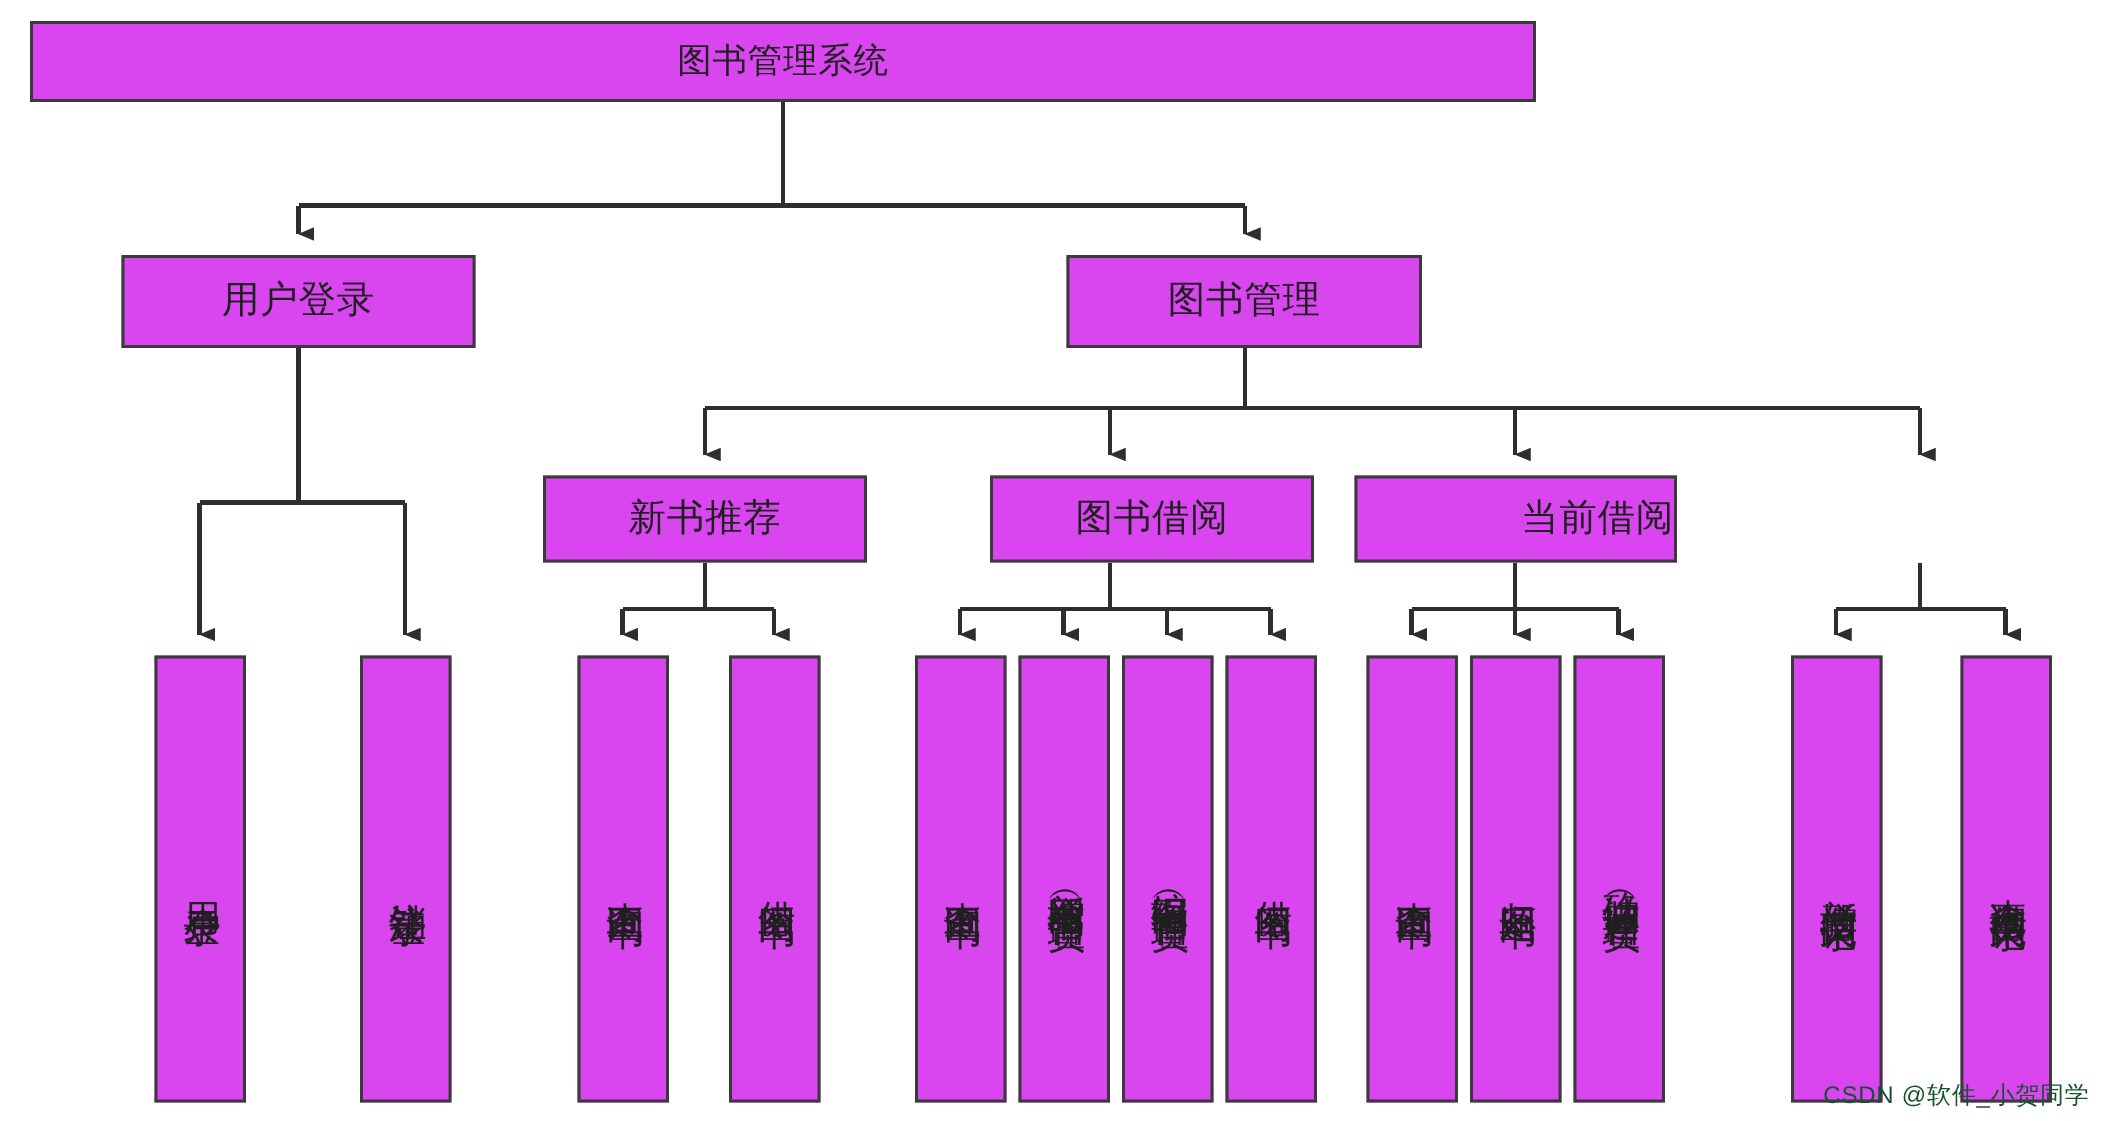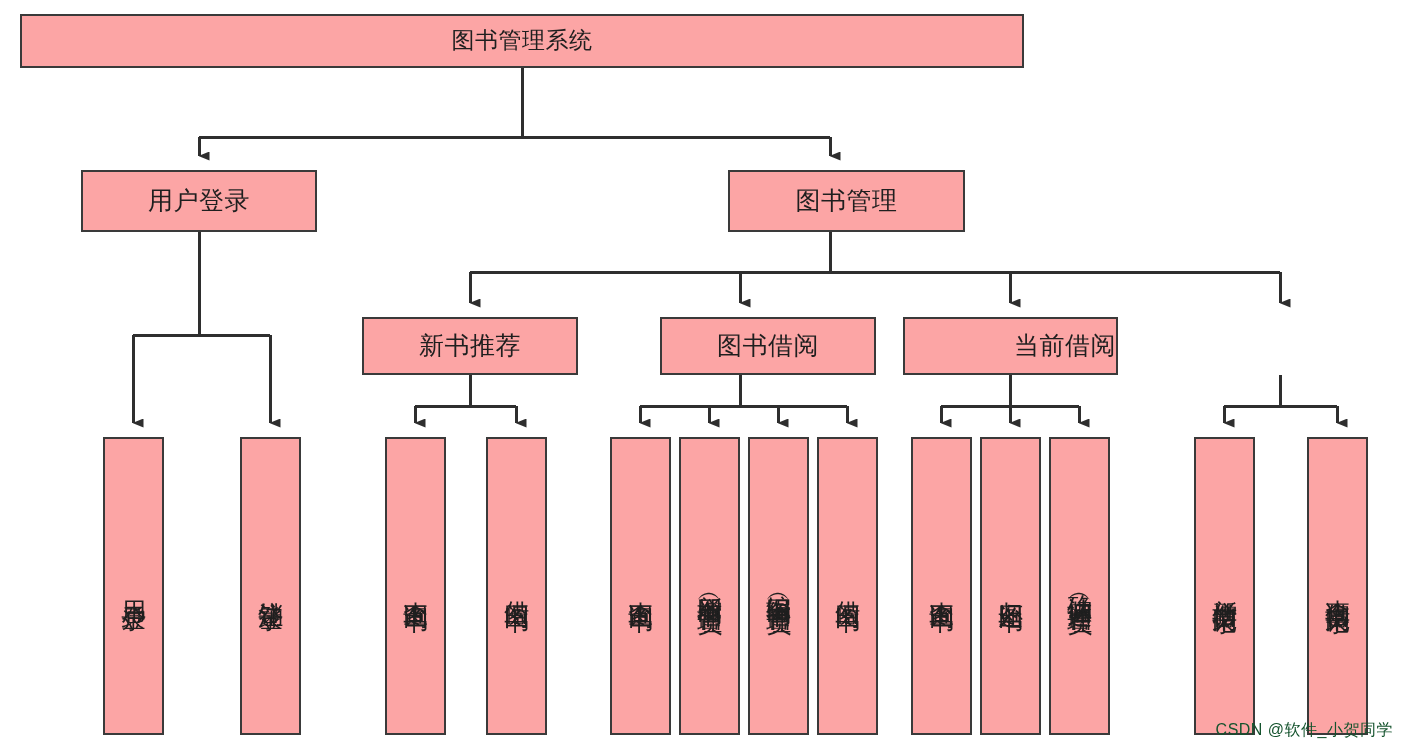--- a/index.html
+++ b/index.html
@@ -23,21 +23,21 @@
   svg#connector-layer {
     position: absolute;
     left: 0;
     top: 0;
     width: 1405px;
     height: 747px;
   }
   .node {
     position: absolute;
     box-sizing: border-box;
-    background: #fca5a5;
+    background: #d946ef;
     border: 2px solid #3a3a3a;
     display: flex;
     align-items: center;
     justify-content: center;
     overflow: hidden;
   }
   .node-label {
     color: #1f1f1f;
     font-size: 25px;
     line-height: 1.18;
@@ -118,21 +118,21 @@
     </g>
   </svg>
 
   <div class="node root" style="left:20px; top:14px; width:1004px; height:54px;">
     <span class="node-label">图书管理系统</span>
   </div>
 
   <div class="node" style="left:81px; top:170px; width:236px; height:62px;">
     <span class="node-label">用户登录</span>
   </div>
-  <div class="node" style="left:711px; top:170px; width:237px; height:62px;margin-left:17px;">
+  <div class="node" style="left:711px; top:170px; width:237px; height:62px;">
     <span class="node-label">图书管理</span>
   </div>
 
   <div class="node" style="left:362px; top:317px; width:216px; height:58px;">
     <span class="node-label">新书推荐</span>
   </div>
   <div class="node" style="left:660px; top:317px; width:216px; height:58px;">
     <span class="node-label">图书借阅</span>
   </div>
   <div class="node" style="left:903px; top:317px; width:215px; height:58px;justify-content:flex-end;">

